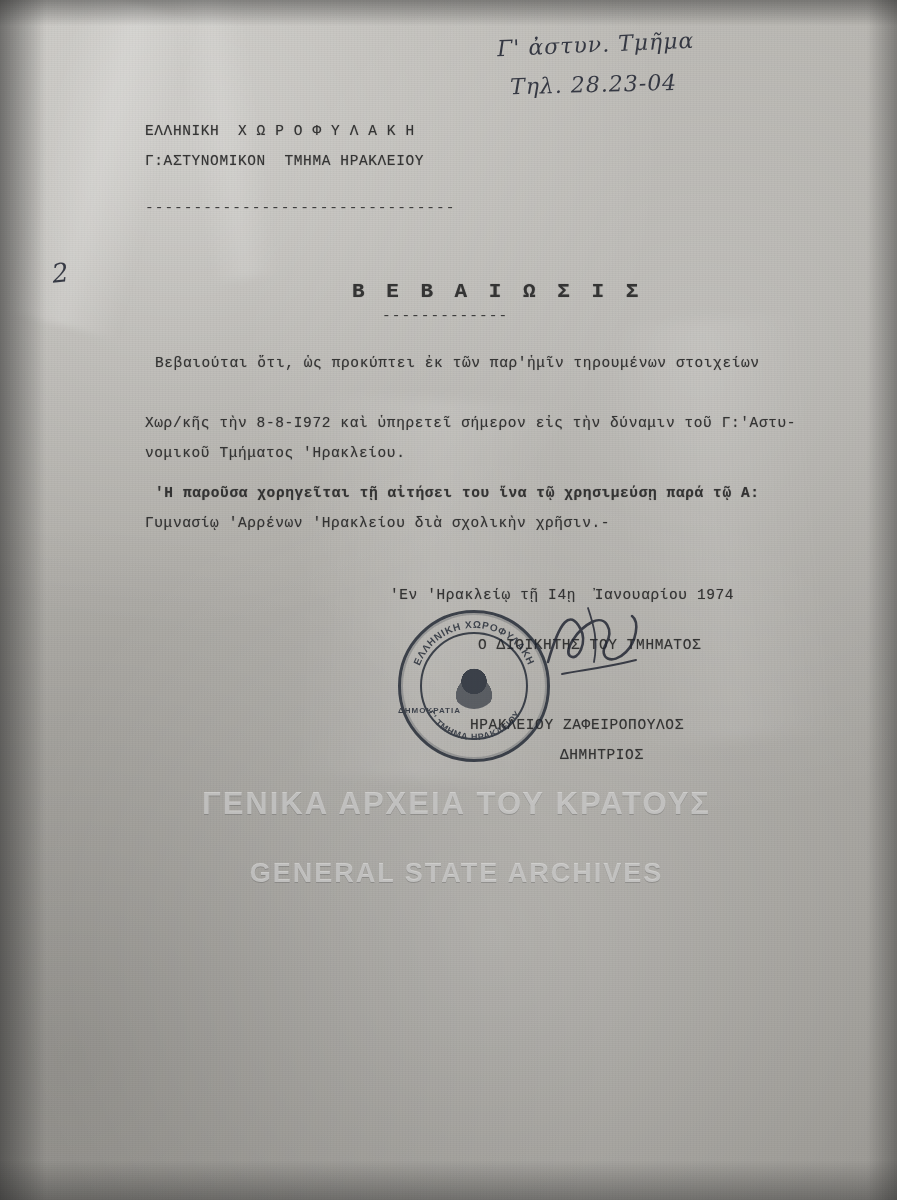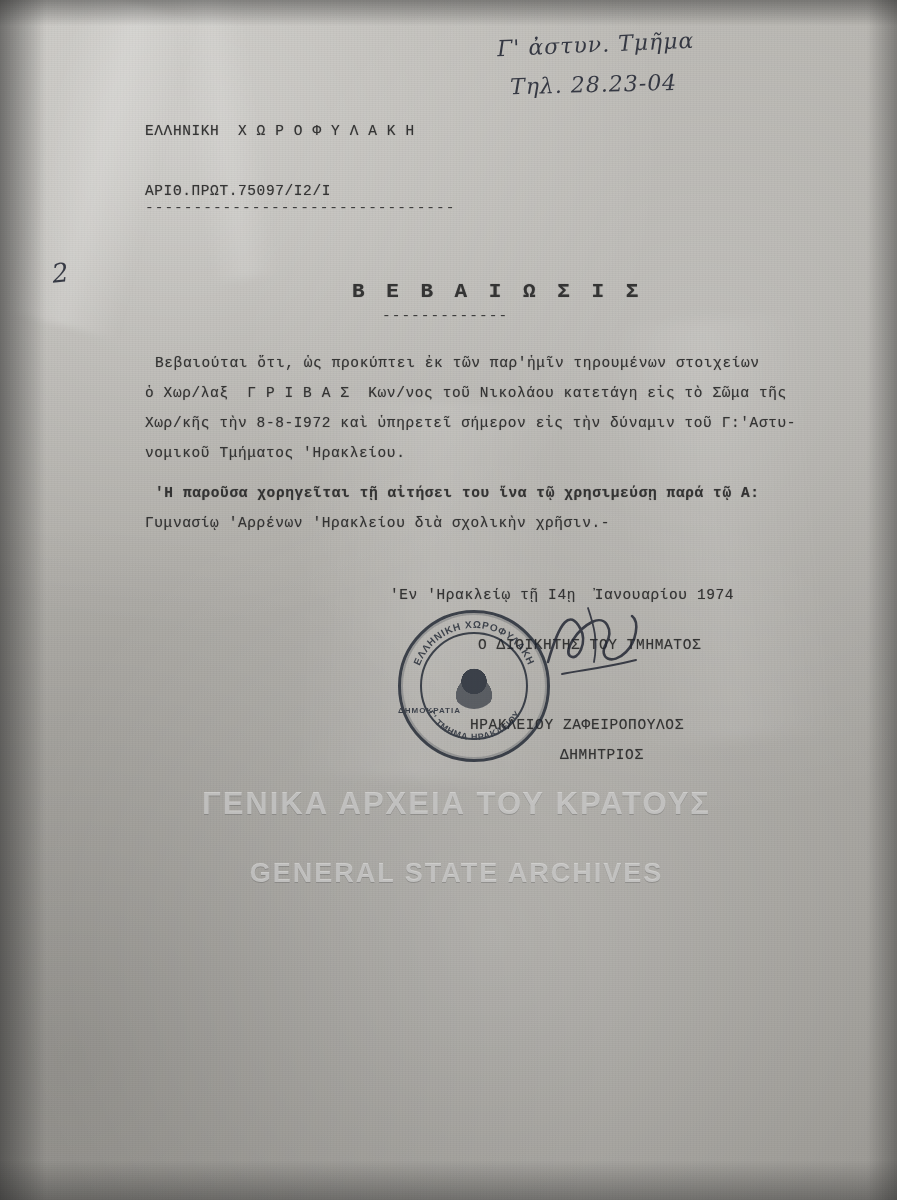--- a/index.html
+++ b/index.html
@@ -185,28 +185,27 @@
   <div class="shadow-top"></div>
   <div class="shadow-left"></div>
   <div class="shadow-right"></div>
   <div class="shadow-bottom"></div>
 
   <div class="hand hand-top1">Γ' ἀστυν. Τμῆμα</div>
   <div class="hand hand-top2">Τηλ. 28.23-04</div>
   <div class="hand hand-margin">2</div>
 
   <div class="typed" style="left:145px; top:118px;">ΕΛΛΗΝΙΚΗ  Χ Ω Ρ Ο Φ Υ Λ Α Κ Η</div>
-  <div class="typed" style="left:145px; top:178px;">ΑΡΙΘ.ΠΡΩΤ.75097/Ι2/Ι</div>
+  <div class="typed" style="left:145px; top:148px;">Γ:ΑΣΤΥΝΟΜΙΚΟΝ  ΤΜΗΜΑ ΗΡΑΚΛΕΙΟΥ</div>
   <div class="dashline" style="left:145px; top:200px;">--------------------------------</div>
 
   <div class="typed spaced" style="left:352px; top:278px; font-size:21px;font-weight:bold;">Β Ε Β Α Ι Ω Σ Ι Σ</div>
   <div class="dashline" style="left:382px; top:308px;">-------------</div>
 
   <div class="typed" style="left:155px; top:350px;">Βεβαιούται ὅτι, ὡς προκύπτει ἐκ τῶν παρ'ἡμῖν τηρουμένων στοιχείων</div>
-  <div class="typed" style="left:145px; top:380px;">ὁ Χωρ/λαξ  Γ Ρ Ι Β Α Σ  Κων/νος τοῦ Νικολάου κατετάγη εἰς τὸ Σῶμα τῆς</div>
   <div class="typed" style="left:145px; top:410px;">Χωρ/κῆς τὴν 8-8-Ι972 καὶ ὑπηρετεῖ σήμερον εἰς τὴν δύναμιν τοῦ Γ:'Αστυ-</div>
   <div class="typed" style="left:145px; top:440px;">νομικοῦ Τμήματος 'Ηρακλείου.</div>
 
   <div class="typed" style="left:155px; top:480px;font-weight:bold;">'Η παροῦσα χορηγεῖται τῇ αἰτήσει του ἵνα τῷ χρησιμεύσῃ παρά τῷ Α:</div>
   <div class="typed" style="left:145px; top:510px;">Γυμνασίῳ 'Αρρένων 'Ηρακλείου διὰ σχολικὴν χρῆσιν.-</div>
 
   <div class="typed" style="left:390px; top:582px;">'Εν 'Ηρακλείῳ τῇ Ι4ῃ  Ἰανουαρίου 1974</div>
 
   <div class="typed" style="left:452px; top:632px;margin-left:26px;">Ο ΔΙΟΙΚΗΤΗΣ ΤΟΥ ΤΜΗΜΑΤΟΣ</div>
   <div class="typed" style="left:470px; top:712px;">ΗΡΑΚΛΕΙΟΥ ΖΑΦΕΙΡΟΠΟΥΛΟΣ</div>

